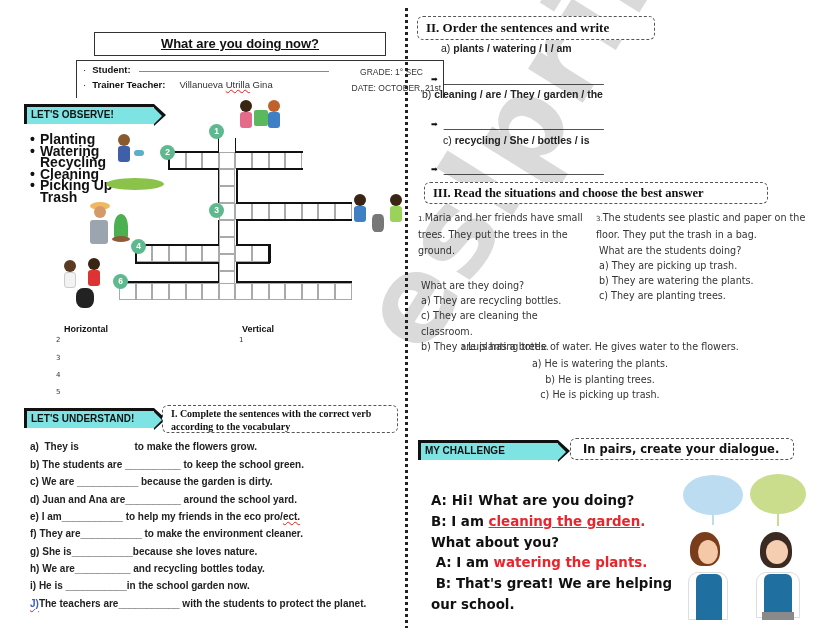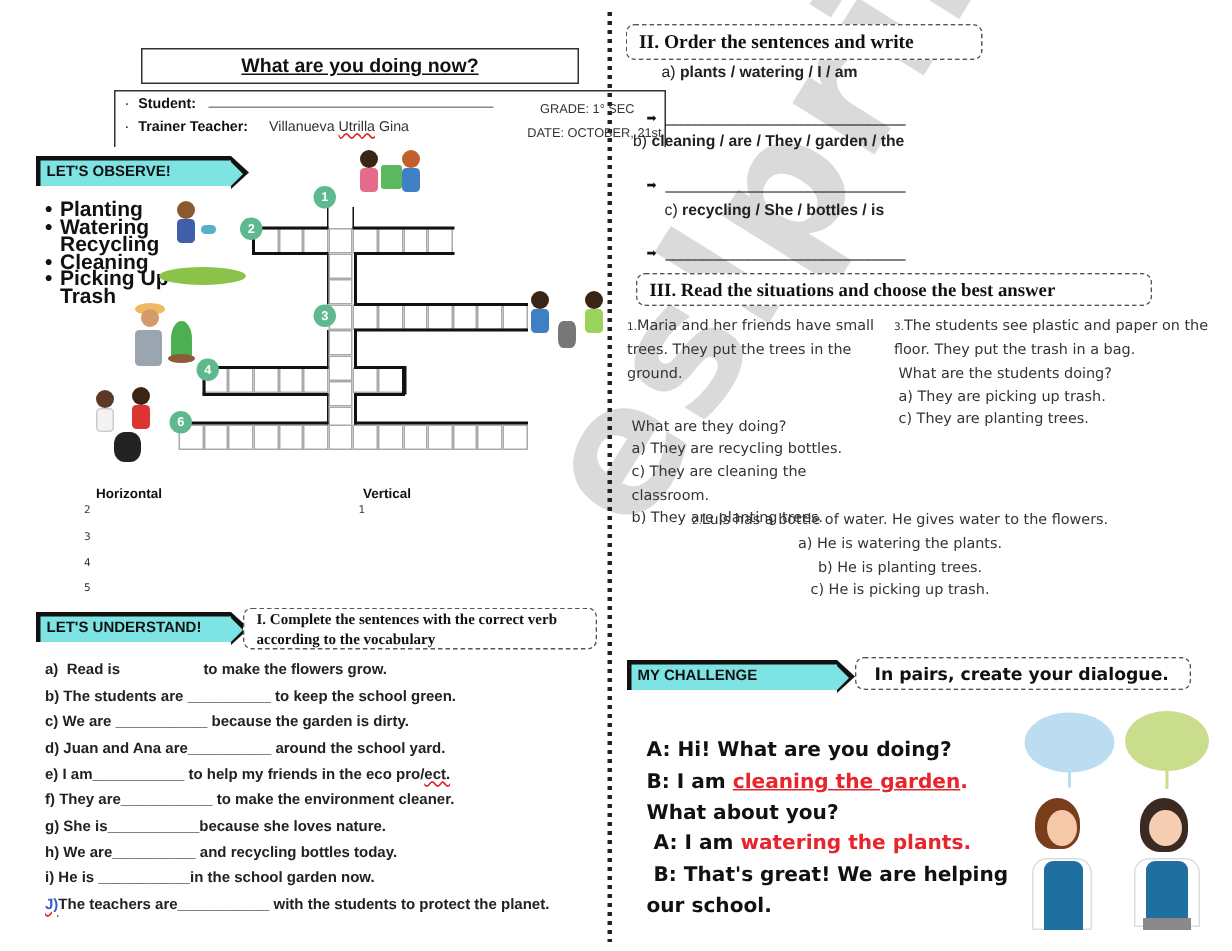--- a/index.html
+++ b/index.html
@@ -228,21 +228,21 @@
 <div class="abs clue-head" style="left:242px; top:324px;">Vertical</div>
 <div class="abs clue-num" style="left:56px; top:336px;">2</div>
 <div class="abs clue-num" style="left:56px; top:354px;">3</div>
 <div class="abs clue-num" style="left:56px; top:371px;">4</div>
 <div class="abs clue-num" style="left:56px; top:388px;">5</div>
 <div class="abs clue-num" style="left:239px; top:336px;">1</div>
 
 <div class="abs banner" style="left:24px; top:408px; width:130px;">LET'S UNDERSTAND!</div>
 <div class="abs instr-box" style="left:162px; top:405px; width:236px; height:28px;">I. Complete the sentences with the correct verb according to the vocabulary</div>
 
-<div class="abs sent" style="top:441px;">a)  Read is                    to make the flowers grow.</div>
+<div class="abs sent" style="top:441px;">a)  They is                    to make the flowers grow.</div>
 <div class="abs sent" style="top:459px;">b) The students are __________ to keep the school green.</div>
 <div class="abs sent" style="top:476px;">c) We are ___________ because the garden is dirty.</div>
 <div class="abs sent" style="top:494px;">d) Juan and Ana are__________ around the school yard.</div>
 <div class="abs sent" style="top:511px;"><span>e) I am___________ to help my friends in the eco pro/</span><span class="sq">ect.</span></div>
 <div class="abs sent" style="top:528px;">f) They are___________ to make the environment cleaner.</div>
 <div class="abs sent" style="top:546px;">g) She is___________because she loves nature.</div>
 <div class="abs sent" style="top:563px;">h) We are__________ and recycling bottles today.</div>
 <div class="abs sent" style="top:580px;">i) He is ___________in the school garden now.</div>
 <div class="abs sent" style="top:598px;"><span class="sq" style="color:#3a5bc8;">J)</span><span>The teachers are___________ with the students to protect the planet.</span></div>
 
@@ -261,20 +261,21 @@
   <div style="padding-left:3px;margin-top:20px;">What are they doing?</div>
   <div style="padding-left:3px;">a) They are recycling bottles.</div>
   <div style="padding-left:3px;">c) They are cleaning the classroom.</div>
   <div style="padding-left:3px;">b) They are planting trees.</div>
 </div>
 
 <div class="abs sit" style="left:596px; top:210px; width:210px;">
   <div><span class="num">3.</span><span>The students see plastic and paper on the floor. They put the trash in a bag.</span></div>
   <div style="padding-left:3px;">What are the students doing?</div>
   <div style="padding-left:3px;">a) They are picking up trash.</div>
+  <div style="padding-left:3px;">b) They are watering the plants.</div>
   <div style="padding-left:3px;">c) They are planting trees.</div>
 </div>
 
 <div class="abs sit" style="left:430px; top:339px; width:340px; text-align:center;">
   <div><span class="num">2.</span><span>Luis has a bottle of water. He gives water to the flowers.</span></div>
   <div>a) He is watering the plants.</div>
   <div>b) He is planting trees.</div>
   <div>c) He is picking up trash.</div>
 </div>
 

